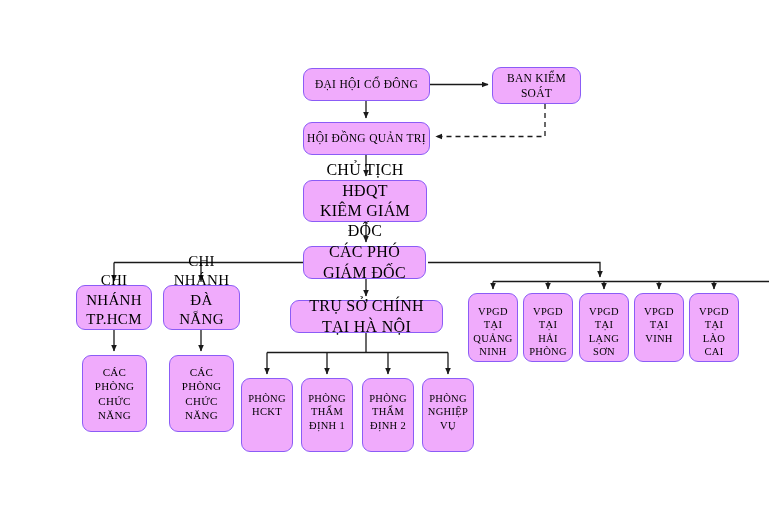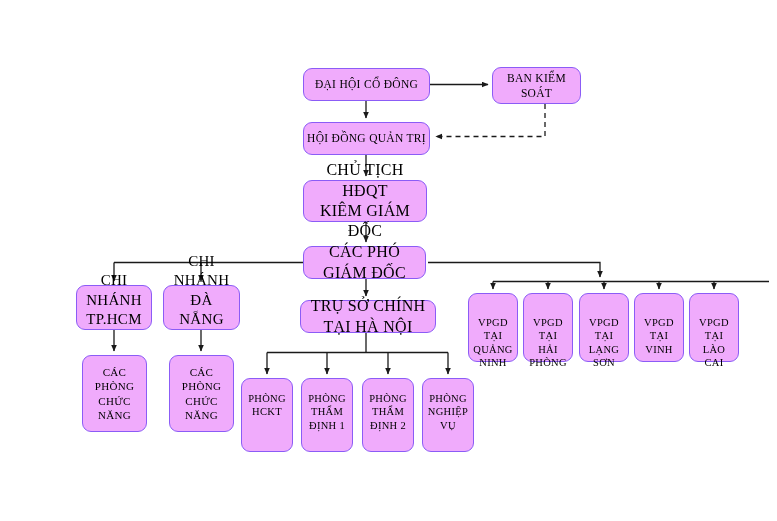--- a/index.html
+++ b/index.html
@@ -44,21 +44,21 @@
     padding: 0 3px;
     box-sizing: border-box;
     white-space: pre-line;
   }
   .t-top   { font-size: 11.5px; }
   .t-mid   { font-size: 16px; }
   .t-br    { font-size: 15px; align-items: flex-end; }
   .t-fn    { font-size: 11px; }
   .t-dept  { font-size: 10.5px; }
   .t-vpgd  { font-size: 10.5px; }
-  .v-top-al { align-items: flex-start; padding-top: 22px; }
+  .v-top-al { align-items: flex-start; padding-top: 11px; }
   .v-top-a2 { align-items: flex-start; padding-top: 13px; }
 </style>
 </head>
 <body>
 
 <div id="canvas">
 
   <svg id="wires" viewBox="0 0 777 521" xmlns="http://www.w3.org/2000/svg">
     <defs>
       <marker id="ah" markerWidth="8" markerHeight="8" refX="6.4" refY="3" orient="auto" markerUnits="userSpaceOnUse">
@@ -147,21 +147,21 @@
 NĂNG</span>
   </div>
 
   <div class="node t-fn" style="left:169px; top:355px; width:65px; height:77px;">
     <span>CÁC
 PHÒNG
 CHỨC
 NĂNG</span>
   </div>
 
-  <div class="node t-mid" style="left:300px; top:300px; width:136px; height:33px;text-align:center;">
+  <div class="node t-mid" style="left:290px; top:300px; width:153px; height:33px;text-align:center;">
     <span>TRỤ SỞ CHÍNH TẠI HÀ NỘI</span>
   </div>
 
   <div class="node t-dept v-top-a2" style="left:241px; top:378px; width:52px; height:74px;">
     <span>PHÒNG
 HCKT</span>
   </div>
   <div class="node t-dept v-top-a2" style="left:301px; top:378px; width:52px; height:74px;">
     <span>PHÒNG
 THẨM

